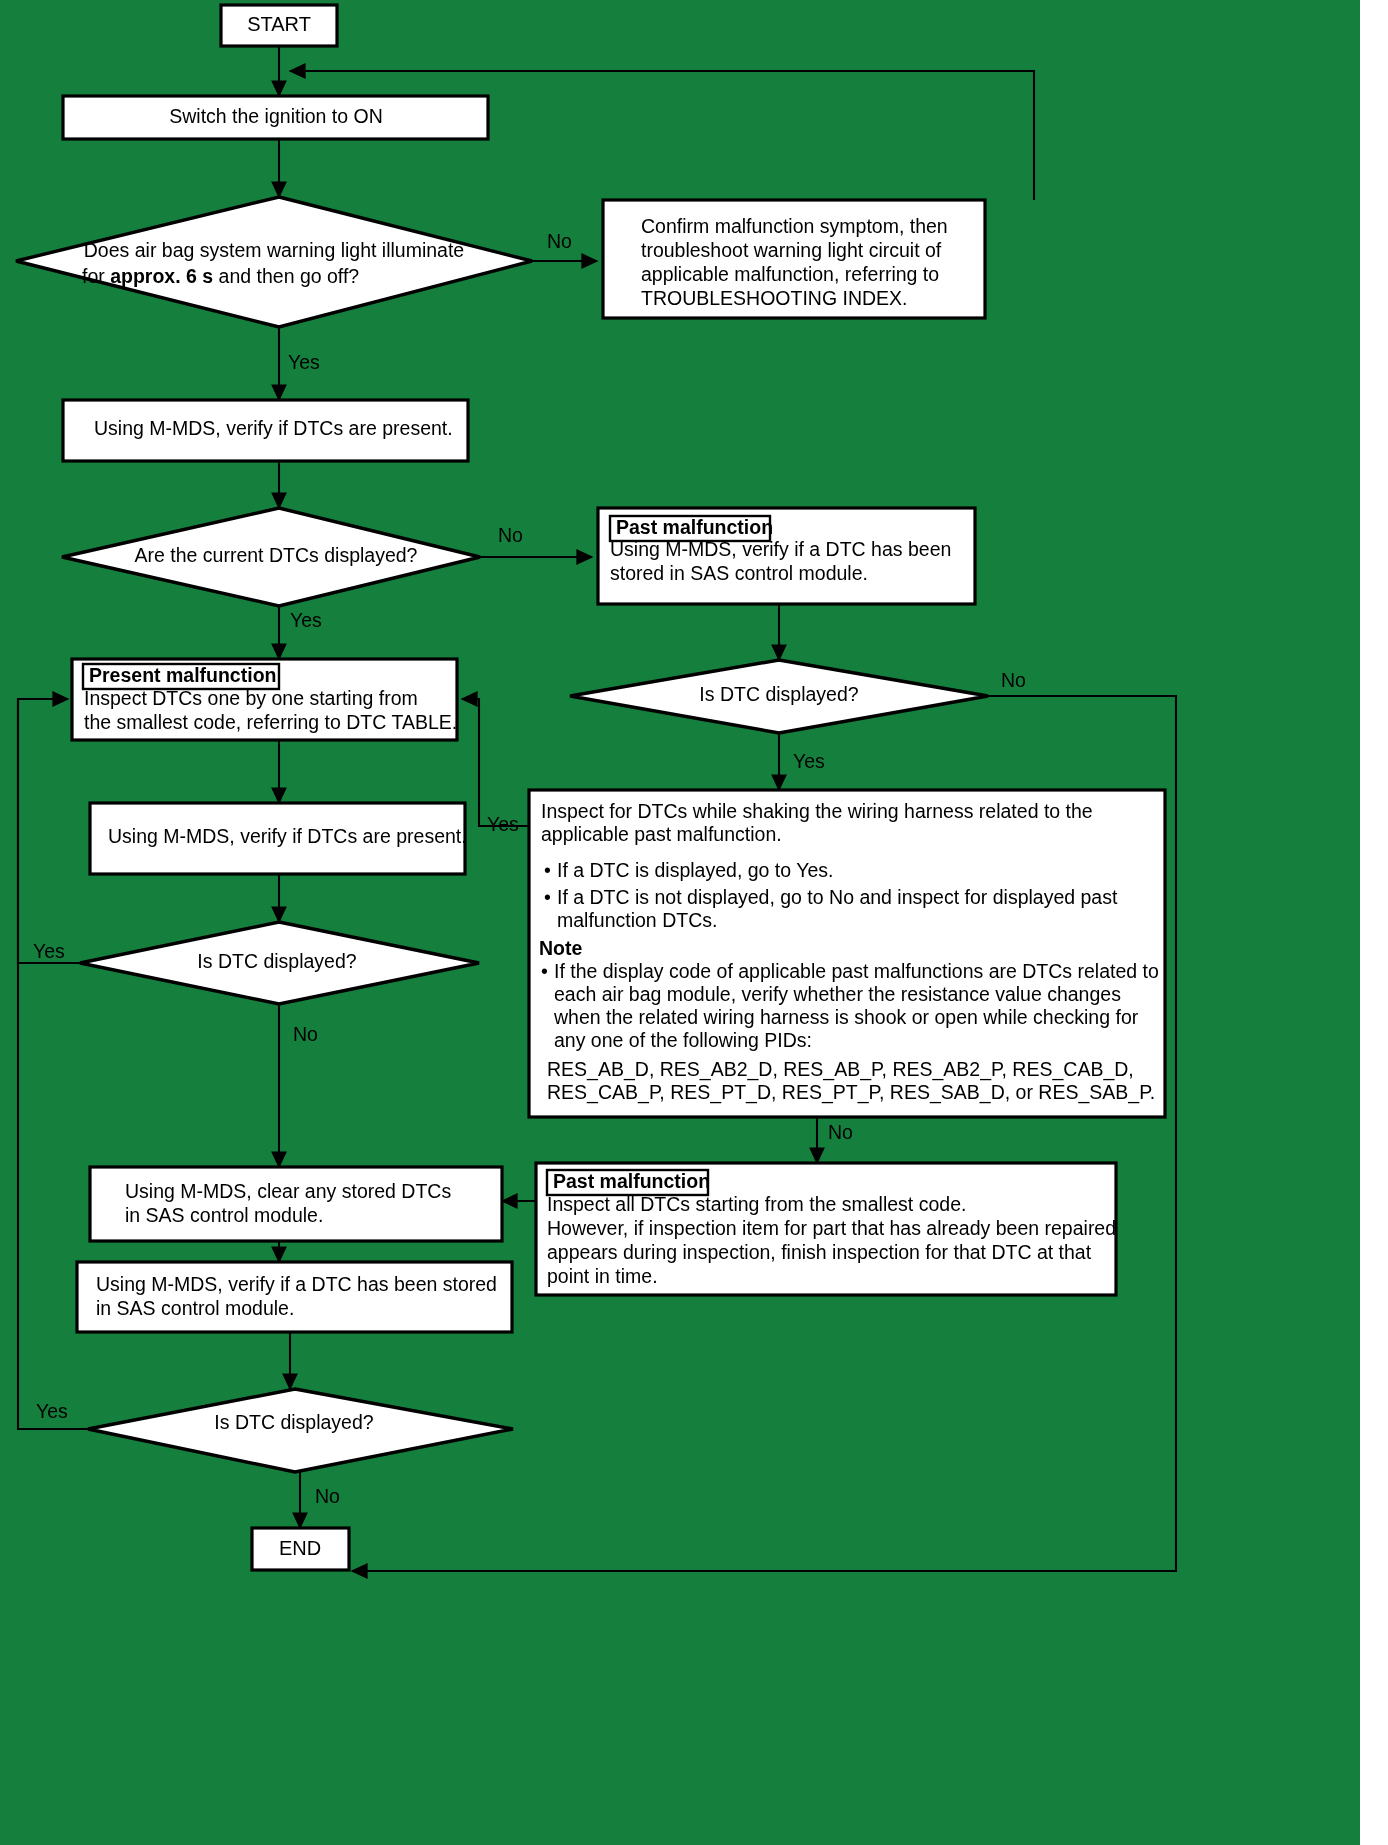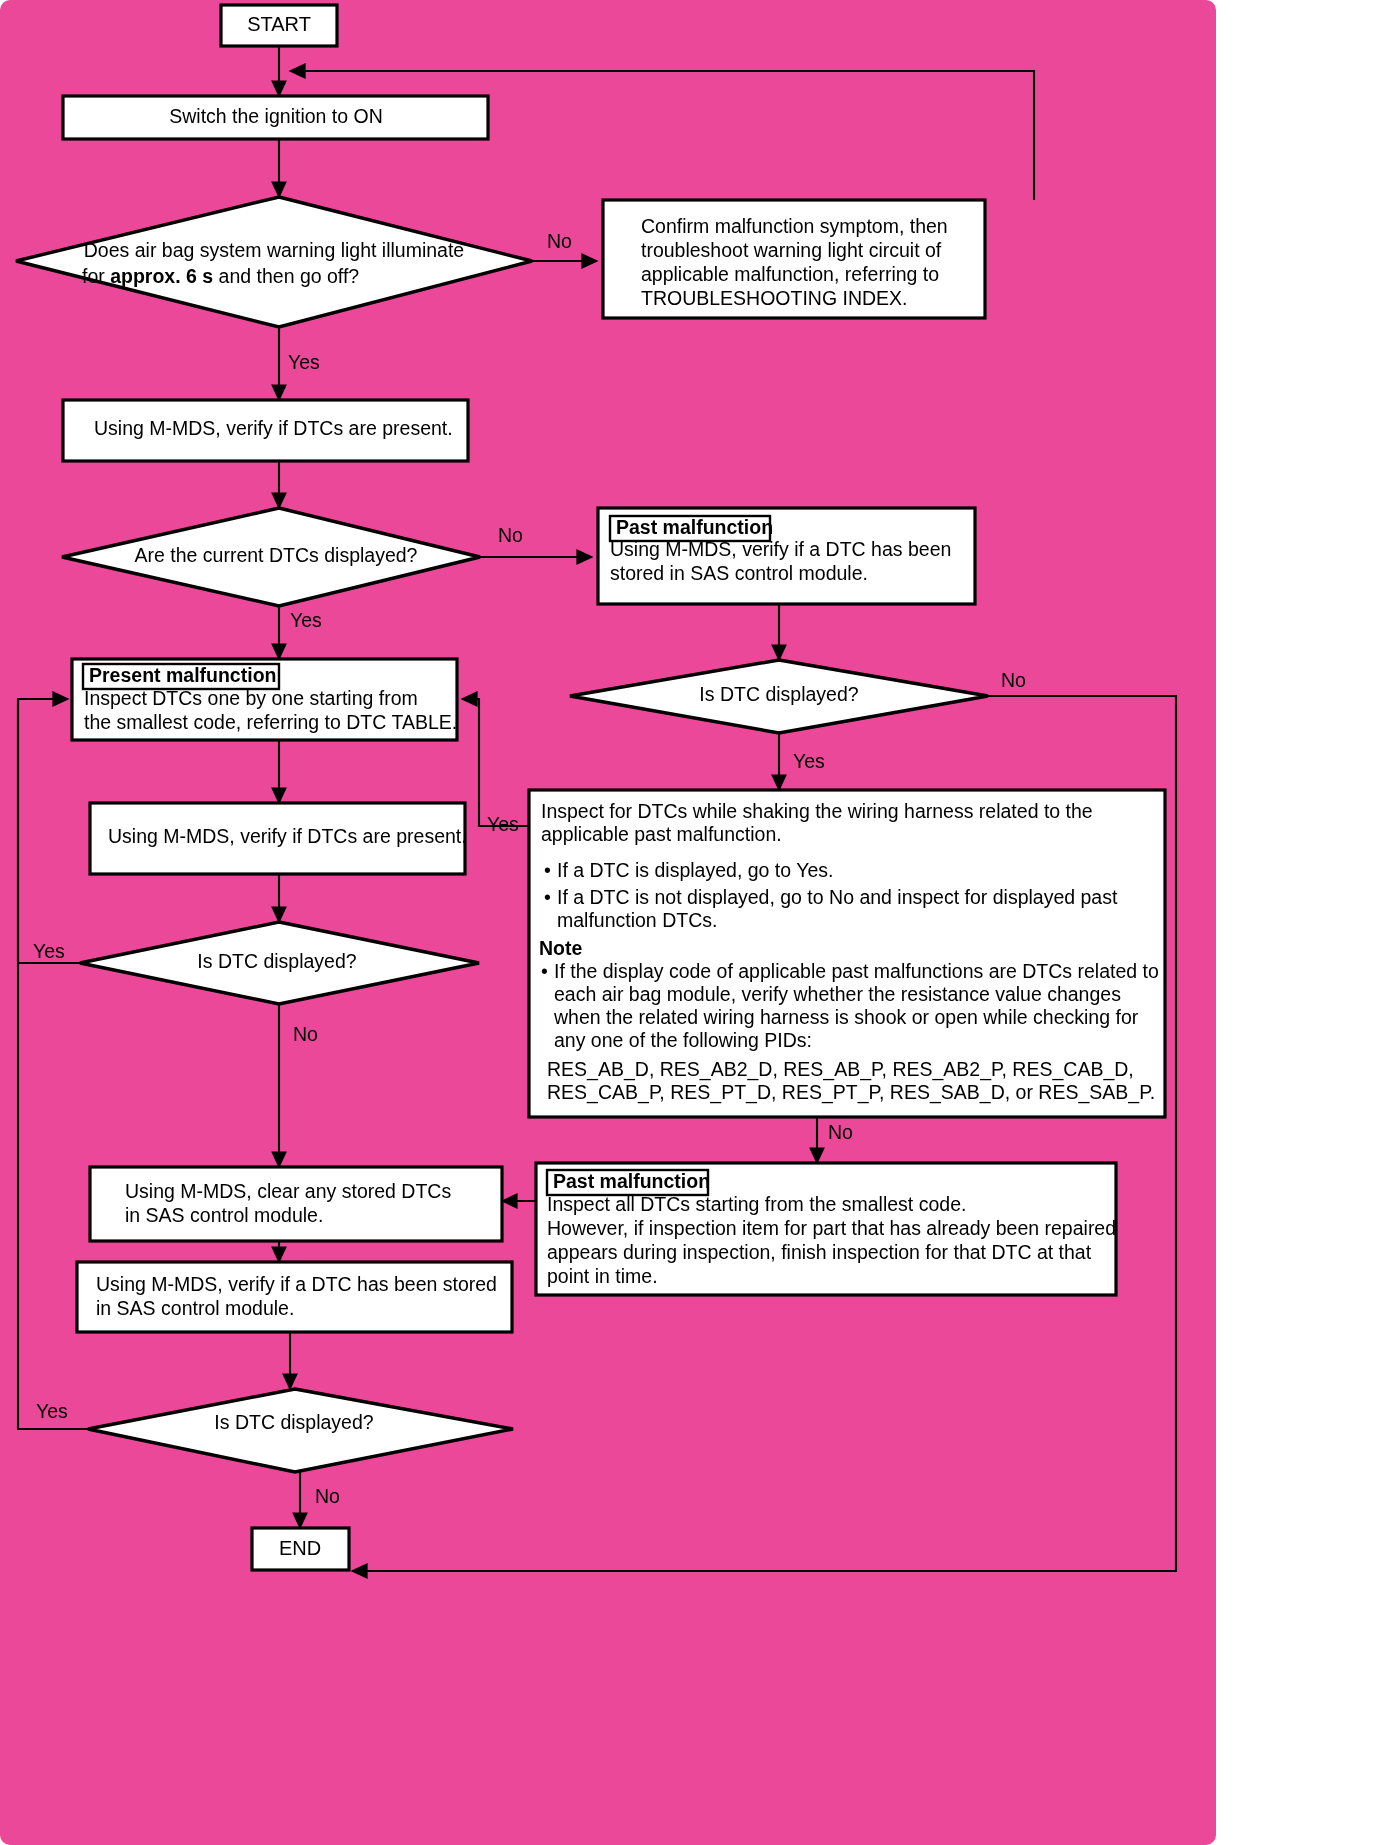--- a/index.html
+++ b/index.html
@@ -5,25 +5,24 @@
   html, body {
     margin: 0;
     padding: 0;
     background: #ffffff;
   }
   body {
     font-family: "Liberation Sans", sans-serif;
   }
   #chart-root {
     position: relative;
-    width: 1216px;
+    width: 1360px;
     height: 1845px;
-    background: #ec4899;
+    background: #15803d;
     overflow: hidden;
-    border-radius: 10px;
   }
   svg.flow {
     display: block;
     width: 1388px;
     height: 1845px;
   }
   .shape-box {
     fill: #ffffff;
     stroke: #000000;
     stroke-width: 3.2;

